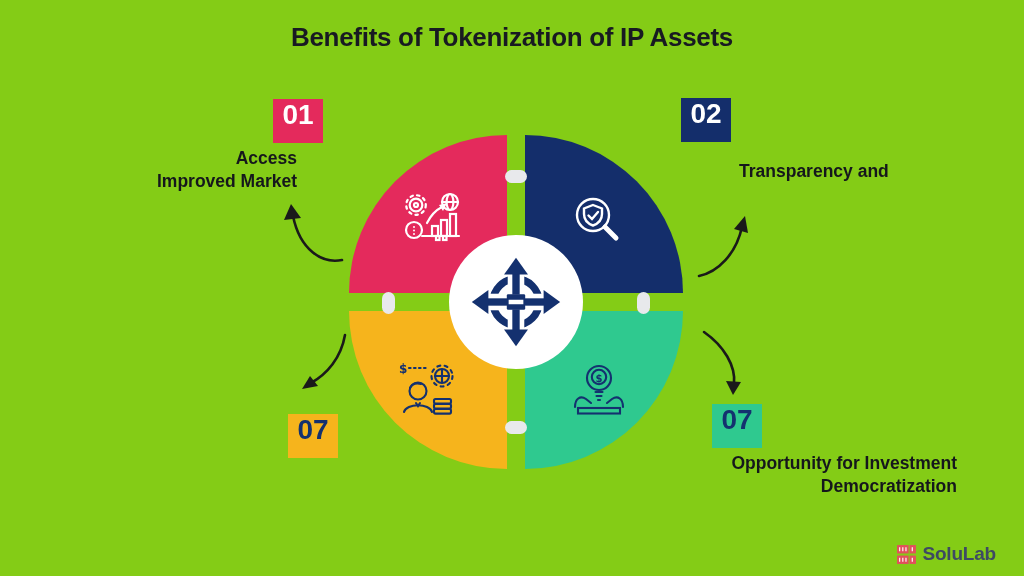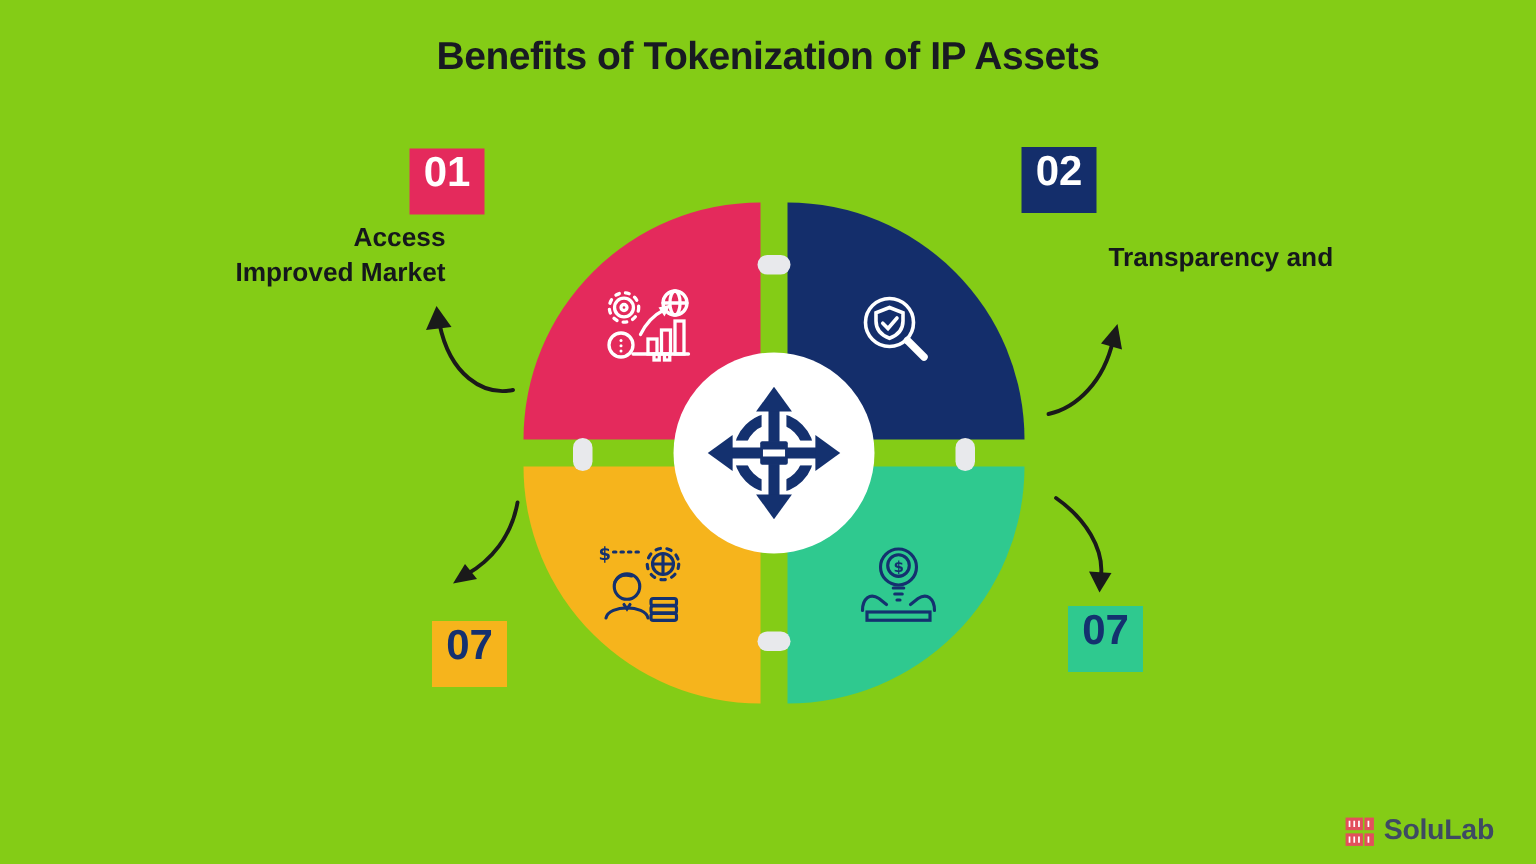--- a/index.html
+++ b/index.html
@@ -197,20 +197,24 @@
       <span>07</span>
     </div>
 
   <div class="lbl l-01">
     <div>Access</div>
     <div>Improved Market</div>
   </div>
   <div class="lbl l-02">
     <div>Transparency and</div>
   </div>
+  <div class="lbl l-04">
+    <div>Opportunity for Investment</div>
+    <div>Democratization</div>
+  </div>
 
   <div class="logo">
     <svg width="21" height="21" viewBox="0 0 20 20">
       <g fill="#E2505C">
         <rect x="1" y="1" width="11" height="8"></rect>
         <rect x="13" y="1" width="6" height="8"></rect>
         <rect x="1" y="11" width="11" height="8"></rect>
         <rect x="13" y="11" width="6" height="8"></rect>
       </g>
       <g stroke="#ffffff" stroke-width="1.1" fill="none">

